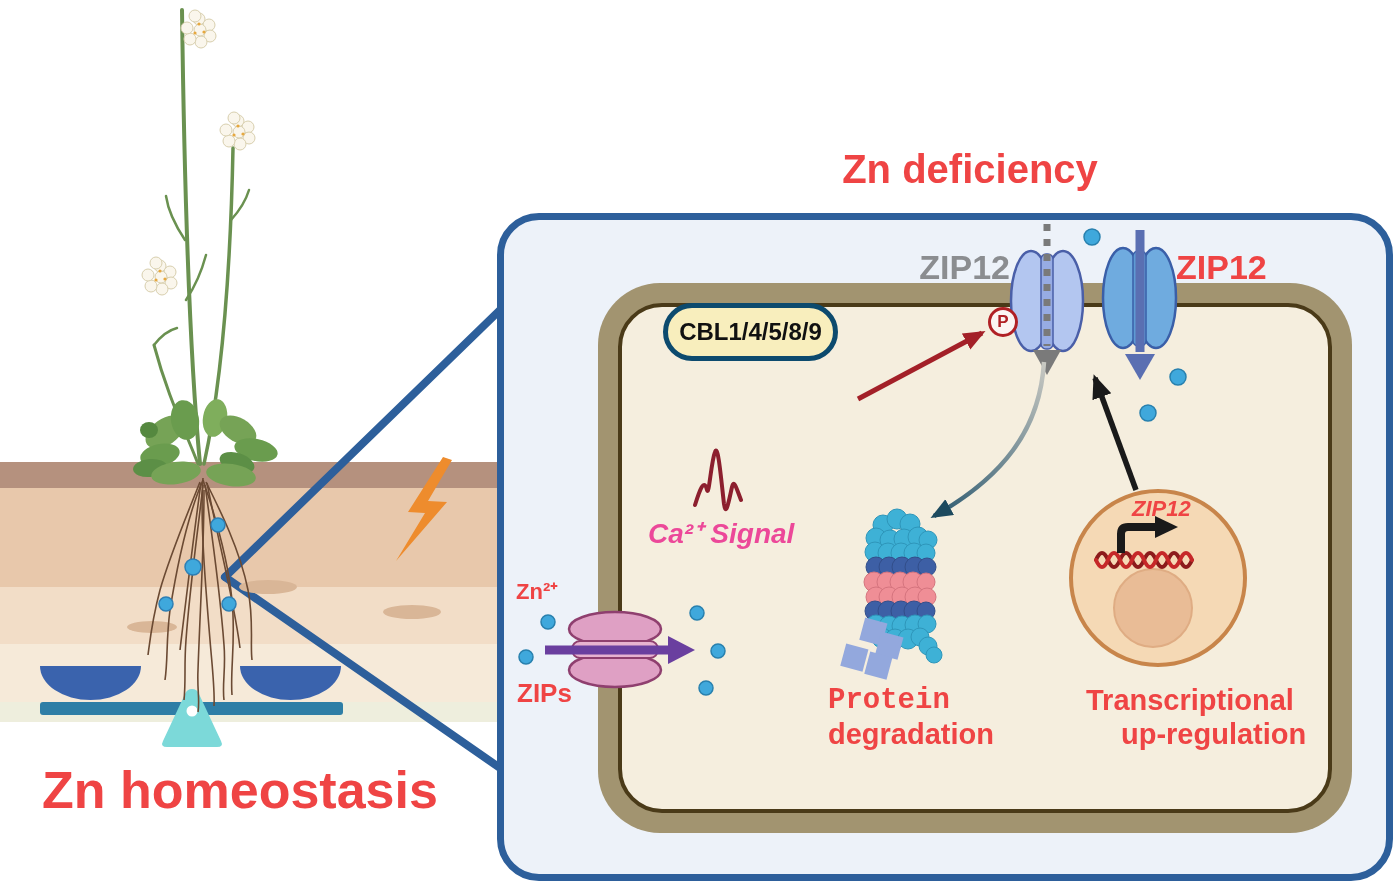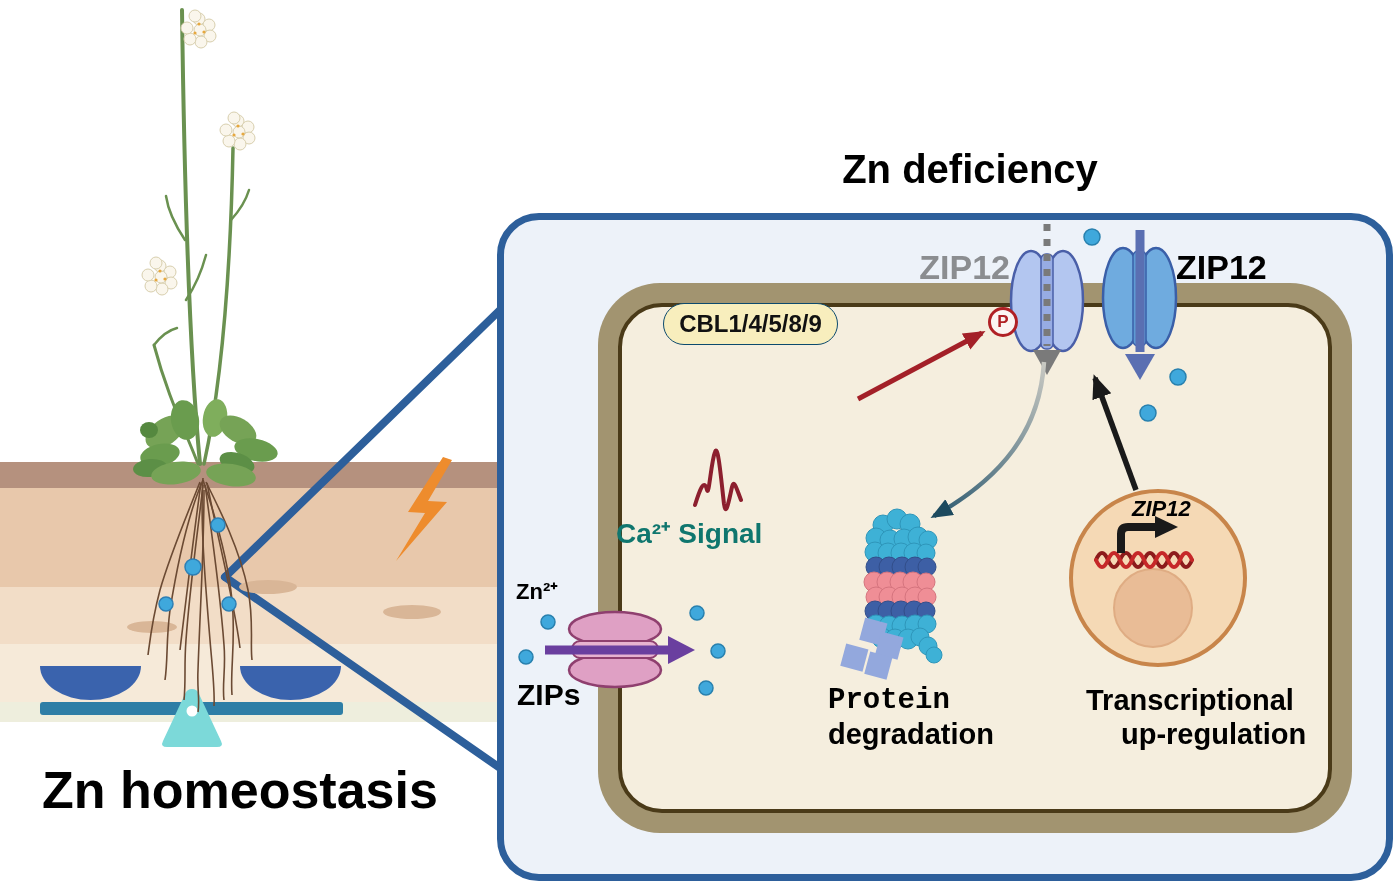--- a/index.html
+++ b/index.html
@@ -1,40 +1,40 @@
 <!DOCTYPE html>
 <html><head>
 <meta charset="utf-8">
 <style>
   html,body{margin:0;padding:0;background:#ffffff;}
   #stage{position:relative;width:1399px;height:886px;background:#ffffff;overflow:hidden;
          font-family:"Liberation Sans",sans-serif;}
-  .lbl{position:absolute;font-weight:bold;color:#000000;white-space:nowrap;}
+  .lbl{position:absolute;font-weight:bold;color:#ef4444;white-space:nowrap;}
   
   .soil{position:absolute;left:0;width:502px;}
   #soil1{top:462px;height:26px;background:#b5917e;}
   #soil2{top:488px;height:99px;background:#e8c8ab;}
   #soil3{top:587px;height:57px;background:#f2ddc7;}
   #soil4{top:644px;height:58px;background:#f6ead9;}
   #soil5{top:702px;height:20px;background:#eeeedd;}
   
   #outer-box{position:absolute;left:497px;top:213px;width:896px;height:668px;
     background:#edf2f9;border:7px solid #2d5f9b;border-radius:42px;box-sizing:border-box;z-index:3;}
   #cell-wall{position:absolute;left:598px;top:283px;width:754px;height:550px;
     background:#a29470;border-radius:62px;z-index:4;}
   #cell-inner{position:absolute;left:20px;top:20px;right:20px;bottom:20px;
     background:#f5eede;border:4px solid #4a3a18;border-radius:44px;}
   #nucleus{position:absolute;left:1069px;top:489px;width:178px;height:178px;border-radius:50%;
     background:#f5d9b5;border:4px solid #c8854a;box-sizing:border-box;z-index:5;}
   #nucleolus{position:absolute;left:1113px;top:568px;width:80px;height:80px;border-radius:50%;
     background:#e9bc96;border:2px solid #dfac83;box-sizing:border-box;z-index:5;}
   .pill{position:absolute;display:flex;align-items:center;justify-content:center;
     font-weight:bold;color:#111;z-index:7;box-sizing:border-box;}
-  #cbl-pill{left:663px;top:303px;width:175px;height:42px;background:#f8eebd;
-    border:1px solid #0c4a6e;border-radius:29px;font-size:24px;}
+  #cbl-pill{left:663px;top:303px;width:175px;height:58px;background:#f8eebd;
+    border:5px solid #0c4a6e;border-radius:29px;font-size:24px;}
   #cipk-pill{left:681px;top:362px;width:176px;height:64px;background:#eef5fc;
     border:6px solid #2e5f96;border-radius:32px;font-size:24px;}
   #p-badge{left:988px;top:307px;width:30px;height:30px;background:#fbf4f2;
     border:3px solid #b02025;border-radius:50%;color:#b02025;font-size:17px;}
   svg{position:absolute;left:0;top:0;}
   #left-art{z-index:1;}
   #cell-art{z-index:6;}
   .z7{z-index:7;}
 </style>
 </head>
@@ -313,22 +313,22 @@
     </g>
   </svg>
 
   <div class="pill" id="cbl-pill">CBL1/4/5/8/9</div>
   <div class="pill" id="p-badge">P</div>
 
   <div class="lbl z7" style="left:790px;top:147px;width:360px;text-align:center;font-size:40px;">Zn deficiency</div>
   <div class="lbl z7" style="left:42px;top:760px;font-size:52px;">Zn homeostasis</div>
   <div class="lbl z7" style="left:898px;top:248px;width:112px;text-align:right;font-size:34px;color:#8b8d90;">ZIP12</div>
   <div class="lbl z7" style="left:1176px;top:248px;font-size:34px;">ZIP12</div>
-  <div class="lbl z7" style="left:616px;top:513px;font-size:28px;color:#0f766e;">Ca²⁺ Signal</div>
+  <div class="lbl z7" style="left:648px;top:513px;font-size:28px;color:#ec4899;font-style:italic;">Ca²⁺ Signal</div>
   <div class="lbl z7" style="left:516px;top:575px;font-size:22px;">Zn²⁺</div>
-  <div class="lbl z7" style="left:517px;top:678px;font-size:30px;">ZIPs</div>
+  <div class="lbl z7" style="left:517px;top:678px;font-size:26px;">ZIPs</div>
   <div class="lbl z7" style="left:828px;top:684px;font-size:29px;font-family:Liberation Mono, monospace;">Protein</div>
   <div class="lbl z7" style="left:828px;top:718px;font-size:29px;">degradation</div>
   <div class="lbl z7" style="left:1086px;top:684px;font-size:29px;">Transcriptional</div>
   <div class="lbl z7" style="left:1086px;top:718px;font-size:29px;margin-left:35px;">up-regulation</div>
   <div class="lbl z7" style="left:1132px;top:496px;font-size:22px;font-style:italic;">ZIP12</div>
 
 </div>
 
 </body></html>

